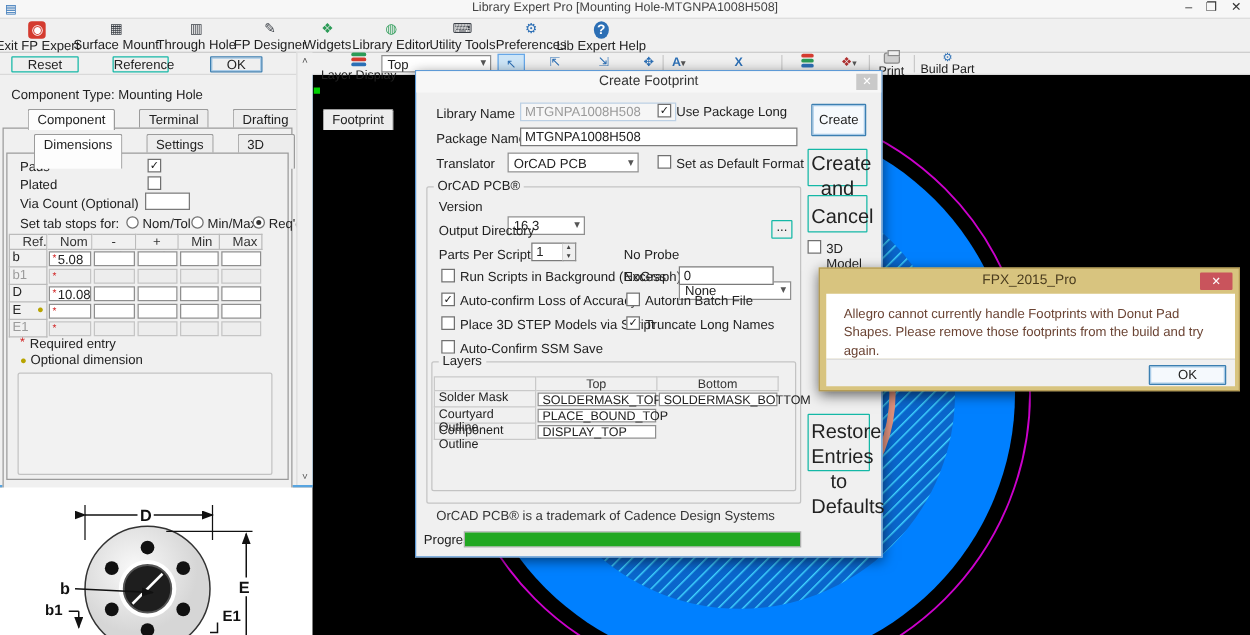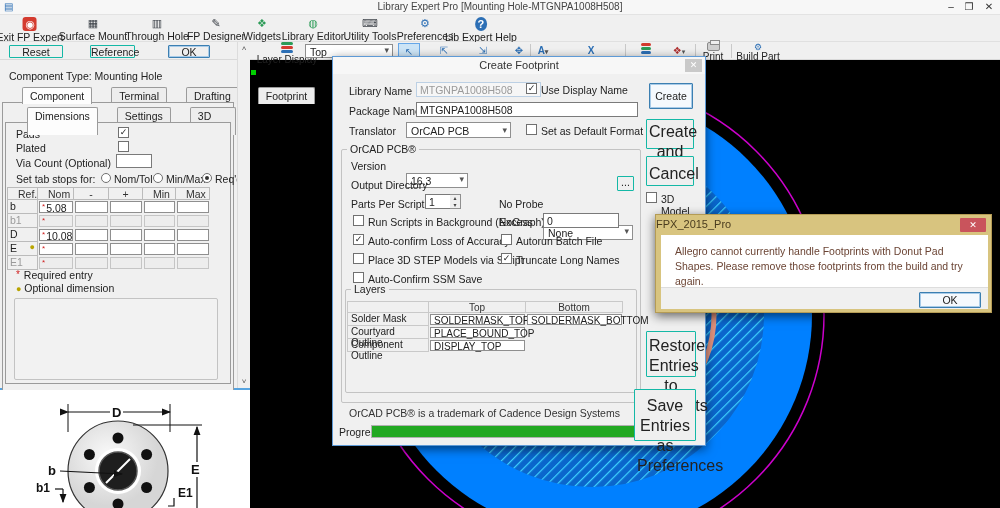--- a/index.html
+++ b/index.html
@@ -85,21 +85,21 @@
   .lt-h.first { border-left:1px solid #c9c9c9; }
   .lt-name { border:1px solid #c9c9c9; border-top:none; padding:0 3px; height:13px; color:#222; }
   .lt-val { border:1px solid #8f8f8f; background:#fff; margin:1px; padding:0 3px; height:11px; color:#222; }
   .lt-val.empty { border:none; background:transparent; }
   .progress { position:absolute; left:38px; top:368px; width:270px; height:13px; border:1px solid #b0b0b0; background:#e8e8e8; }
   .progress .fill { width:100%; height:100%; background:#22a822; }
   .side-btn { position:absolute; font-size:16px; line-height:1.25; padding:2px; }
 
   
   .errdlg { left:655px; top:214px; width:337px; height:99px; background:#d8c47f; border:1px solid #b49b55; box-shadow:0 3px 10px rgba(0,0,0,.6); z-index:20; }
-  .err-title { position:absolute; left:0; right:0; top:0; height:20px; text-align:left; color:#4a3c1e; font-size:11px; padding-top:3px; }
+  .err-title { position:absolute; left:0; right:0; top:0; height:20px; text-align:center; color:#4a3c1e; font-size:11px; padding-top:3px; }
   .err-close { position:absolute; right:5px; top:3px; width:26px; height:14px; background:#c9545c; color:#fff; text-align:center; font-size:9px; line-height:14px; border-radius:1px; }
   .err-body { position:absolute; left:5px; top:20px; width:327px; height:52px; background:#fff; padding:9px 14px 0; color:#6b4434; font-size:10.5px; line-height:1.45; }
   .err-foot { position:absolute; left:5px; top:72px; width:327px; height:22px; background:#f0f0f0; border-top:1px solid #ddd; }
 </style>
 </head>
 <body>
 
 <div class="abs canvas">
   <svg width="752" height="448" viewBox="0 0 752 448">
     <defs>
@@ -340,21 +340,21 @@
   <span class="dlabel" style="left:176px;top:96px;font-size:12px;">E1</span>
 </div>
 
 <div class="abs dialog">
   <div class="dlg-title">Create Footprint</div>
   <div class="dlg-close">✕</div>
 
   <div class="fld-label" style="left:16px;top:28px;">Library Name</div>
   <input class="tinput" style="left: 83px; top: 25px; width: 125px; height: 15px; background: rgb(246, 246, 246); color: rgb(154, 154, 154); border-color: rgb(188, 208, 228);" value="MTGNPA1008H508">
   <div class="checkbox" style="left:193px;top:26px;"><span>✓</span></div>
-  <div class="fld-label" style="left:208px;top:27px;">Use Display Name</div>
+  <div class="fld-label" style="left:208px;top:27px;">Use Package Long</div>
   <div class="btn default abs" style="left:316px;top:26px;width:44px;height:26px;line-height:24px;background:#f5f9fd;">Create</div>
 
   <div class="fld-label" style="left:16px;top:48px;">Package Name</div>
   <input class="tinput" style="left: 83px; top: 45px; width: 222px; height: 15px;" value="MTGNPA1008H508">
 
   <div class="fld-label" style="left:16px;top:68px;">Translator</div>
   <div class="combo abs" style="left:73px;top:65px;width:105px;height:16px;padding-top:2px;">
     <span>OrCAD PCB</span>
     <span class="carr" style="top:2px;">▾</span>
   </div>
@@ -431,21 +431,20 @@
 
   <div class="fld-label" style="left:6px;top:369px;">Progress</div>
   <div class="progress">
       <div class="fill"></div>
     </div>
 
   <div class="btn abs side-btn" style="left:313px;top:99px;width:48px;height:30px;padding-top:7px;">Cancel</div>
   <div class="checkbox" style="left:313px;top:135px;"></div>
   <div class="fld-label" style="left:328px;top:136px;">3D Model</div>
   <div class="btn abs side-btn" style="left:313px;top:274px;width:50px;height:46px;padding-top:4px;">Restore Entries to Defaults</div>
-  <div class="btn abs side-btn" style="left:301px;top:332px;width:62px;height:52px;padding-top:6px;">Save Entries as Preferences</div>
 </div>
 
 <div class="abs errdlg">
   <div class="err-title">FPX_2015_Pro</div>
   <div class="err-close">✕</div>
   <div class="err-body">Allegro cannot currently handle Footprints with Donut Pad Shapes. Please remove those footprints from the build and try again.</div>
   <div class="err-foot">
     <div class="btn default abs" style="left:258px;top:4px;width:62px;height:16px;line-height:15px;background:#f5f9fd;">OK</div>
   </div>
 </div>

